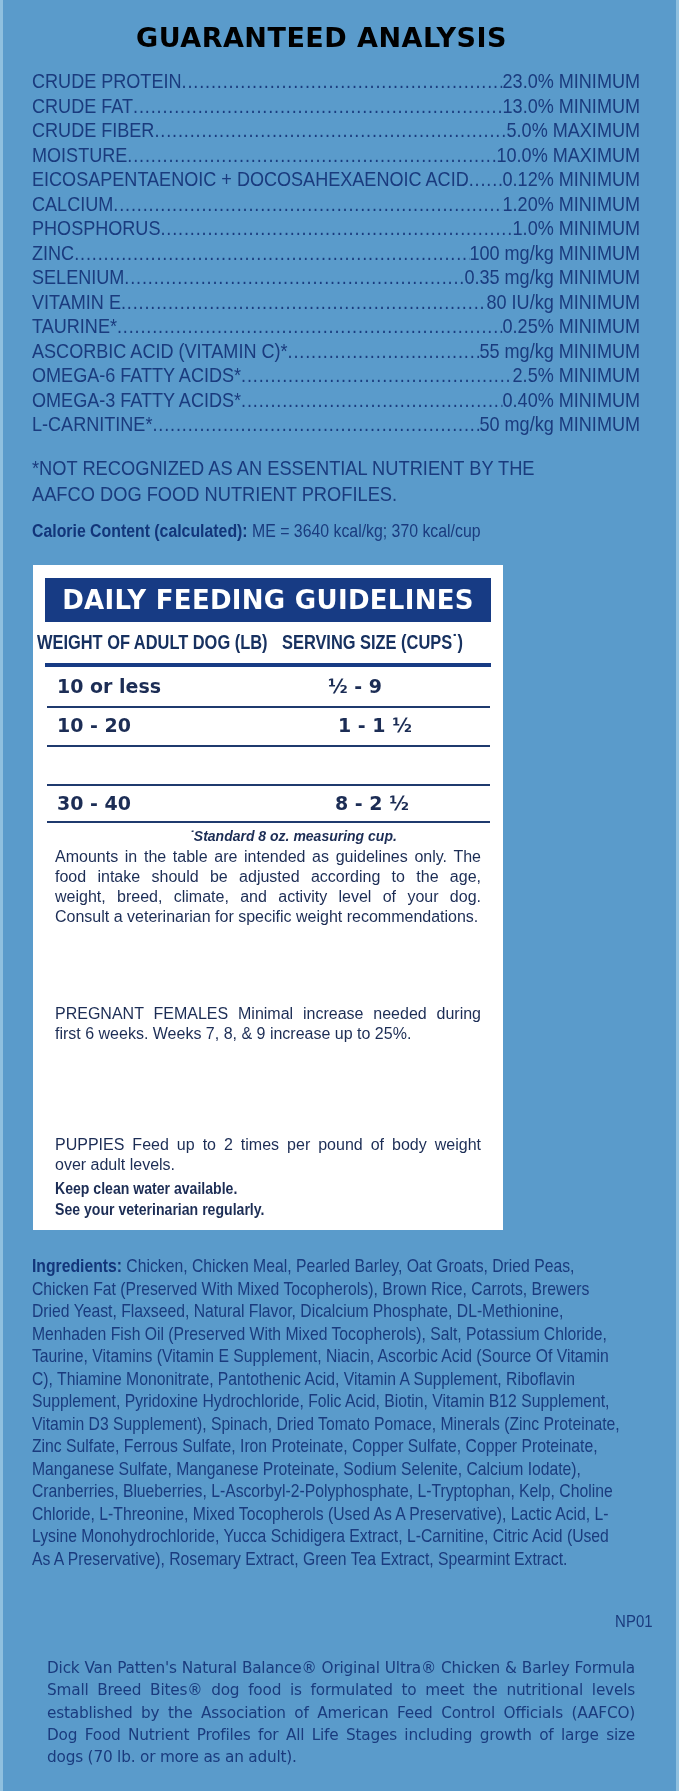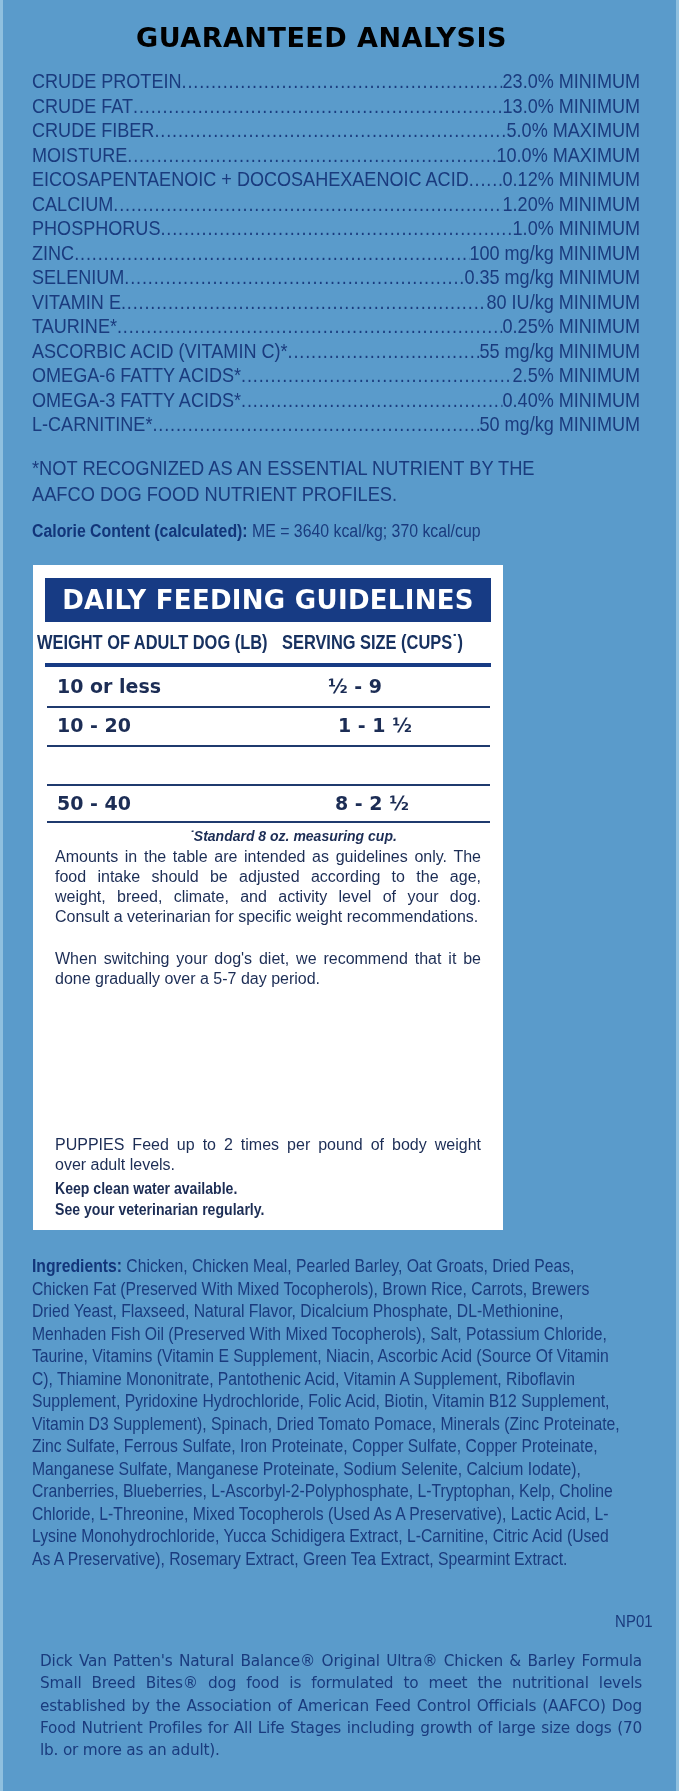--- a/index.html
+++ b/index.html
@@ -51,21 +51,21 @@
   .frow .s { position:absolute; top:6px; }
   .std { position:absolute; left:0; width:470px; top:255px; text-align:center; font-style:italic; font-weight:bold; font-size:14px; color:#1c2d55;padding-left:25px; }
   .para { position:absolute; left:22px; width:426px; font-size:16px; line-height:20px; color:#1c2d55; text-align:justify; }
   .para.bold { font-weight:bold; transform:scaleX(0.88); transform-origin:left; width:480px; text-align:left; }
 
   .ingr { position:absolute; left:32px; top:1255px; width:700px; font-size:18.5px; line-height:22.5px; color:#1a3b7e; transform:scaleX(0.85); transform-origin:left; }
   .ingr b { color:#12357a; }
   .npcode { position:absolute; right:26px; top:1612px; font-size:17px; color:#1a3b7e; transform:scaleX(0.88); transform-origin:right; }
 
   .aafco { position:absolute; left:32px; top:1642px; width:618px; font-family:"DejaVu Sans", sans-serif; font-size:15.3px; line-height:22.3px; color:#1a3b7e; text-align:justify; letter-spacing:-0.2px; }
-  .aafco p { margin:8px; }
+  .aafco p { margin:15px; }
 </style>
 </head>
 <body>
 
 <div class="panel"></div>
 <div class="edge-left"></div>
 <div class="edge-right"></div>
 
 <div class="ga-title">GUARANTEED ANALYSIS</div>
 
@@ -167,29 +167,29 @@
     <span class="s" style="left:295px">½ - 9</span>
   </div>
   <div class="rule" style="top:141px"></div>
   <div class="frow" style="top:143px">
     <span class="w">10 - 20</span>
     <span class="s" style="left:305px">1 - 1 ½</span>
   </div>
   <div class="rule" style="top:180px"></div>
   <div class="rule" style="top:219px"></div>
   <div class="frow" style="top:221px">
-    <span class="w">50 - 40</span>
+    <span class="w">30 - 40</span>
     <span class="s" style="left:302px">8 - 2 ½</span>
   </div>
   <div class="rule" style="top:256px"></div>
 
   <div class="std" style="top:263px">˙Standard 8 oz. measuring cup.</div>
 
   <div class="para" style="top:282px">Amounts in the table are intended as guidelines only. The food intake should be adjusted according to the age, weight, breed, climate, and activity level of your dog. Consult a veterinarian for specific weight recommendations.</div>
-  <div class="para" style="top:384px">When switching your dog's diet, we recommend that it be done gradually over a 5-7 day period.</div>
+  <div class="para" style="top:439px">PREGNANT FEMALES Minimal increase needed during first 6 weeks. Weeks 7, 8, &amp; 9 increase up to 25%.</div>
   <div class="para" style="top:570px">PUPPIES Feed up to 2 times per pound of body weight over adult levels.</div>
   <div class="para bold" style="top:614px">Keep clean water available.</div>
   <div class="para bold" style="top:635px">See your veterinarian regularly.</div>
 </div>
 
 <div class="ingr"><b>Ingredients:</b><span> Chicken, Chicken Meal, Pearled Barley, Oat Groats, Dried Peas, Chicken Fat (Preserved With Mixed Tocopherols), Brown Rice, Carrots, Brewers Dried Yeast, Flaxseed, Natural Flavor, Dicalcium Phosphate, DL-Methionine, Menhaden Fish Oil (Preserved With Mixed Tocopherols), Salt, Potassium Chloride, Taurine, Vitamins (Vitamin E Supplement, Niacin, Ascorbic Acid (Source Of Vitamin C), Thiamine Mononitrate, Pantothenic Acid, Vitamin A Supplement, Riboflavin Supplement, Pyridoxine Hydrochloride, Folic Acid, Biotin, Vitamin B12 Supplement, Vitamin D3 Supplement), Spinach, Dried Tomato Pomace, Minerals (Zinc Proteinate, Zinc Sulfate, Ferrous Sulfate, Iron Proteinate, Copper Sulfate, Copper Proteinate, Manganese Sulfate, Manganese Proteinate, Sodium Selenite, Calcium Iodate), Cranberries, Blueberries, L-Ascorbyl-2-Polyphosphate, L-Tryptophan, Kelp, Choline Chloride, L-Threonine, Mixed Tocopherols (Used As A Preservative), Lactic Acid, L-Lysine Monohydrochloride, Yucca Schidigera Extract, L-Carnitine, Citric Acid (Used As A Preservative), Rosemary Extract, Green Tea Extract, Spearmint Extract.</span></div>
 <div class="npcode">NP01</div>
 
 <div class="aafco">
     <p>Dick Van Patten's Natural Balance® Original Ultra® Chicken &amp; Barley Formula Small Breed Bites® dog food is formulated to meet the nutritional levels established by the Association of American Feed Control Officials (AAFCO) Dog Food Nutrient Profiles for All Life Stages including growth of large size dogs (70 lb. or more as an adult).</p>

